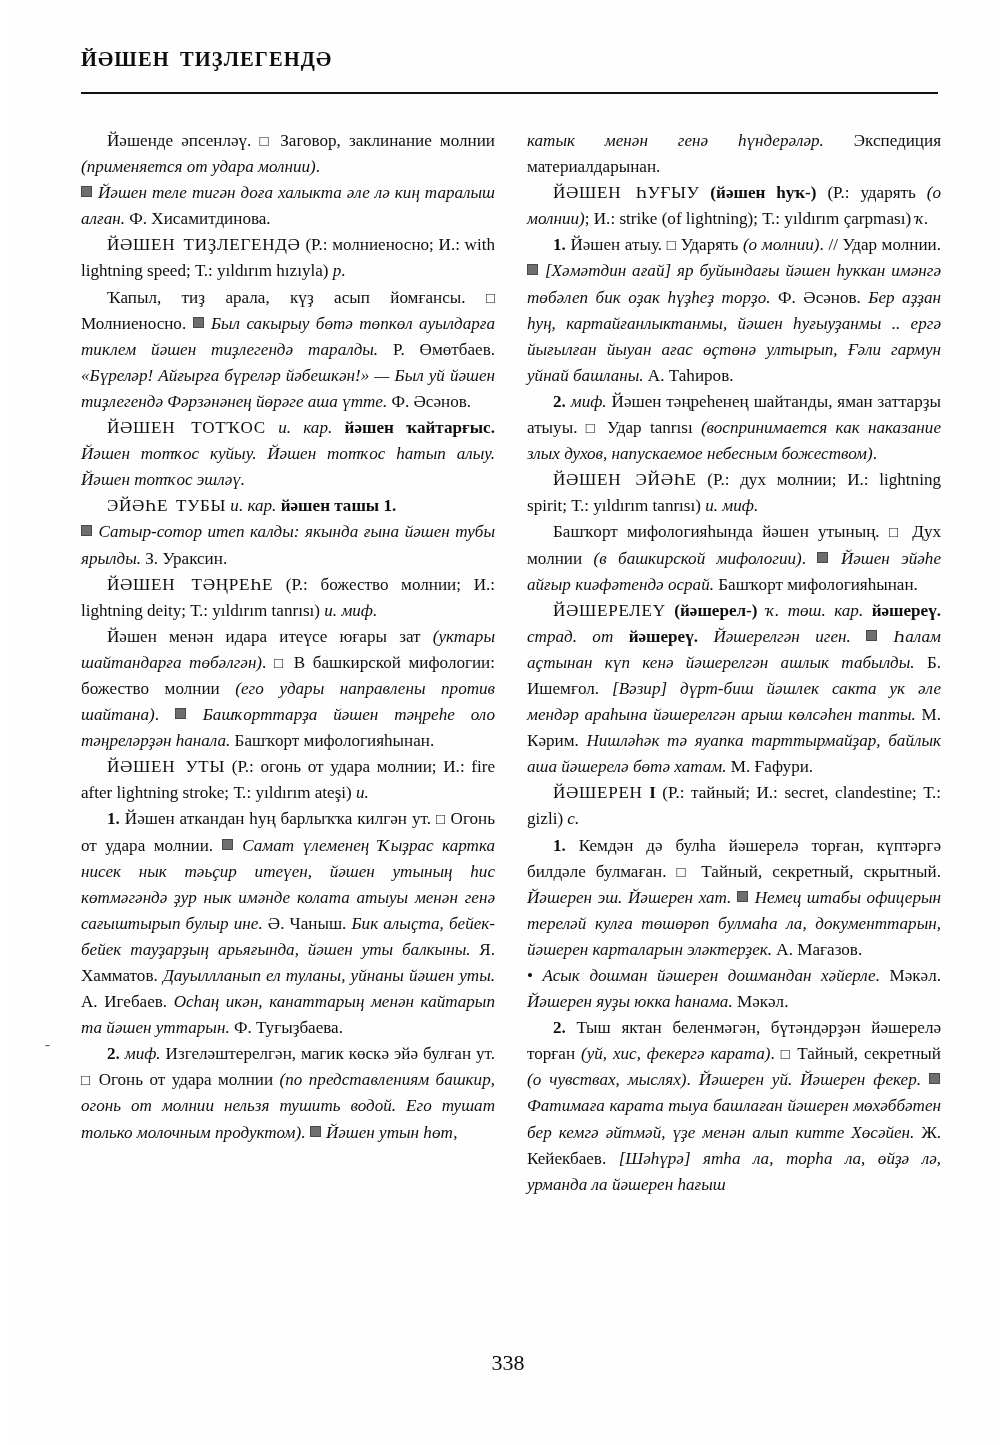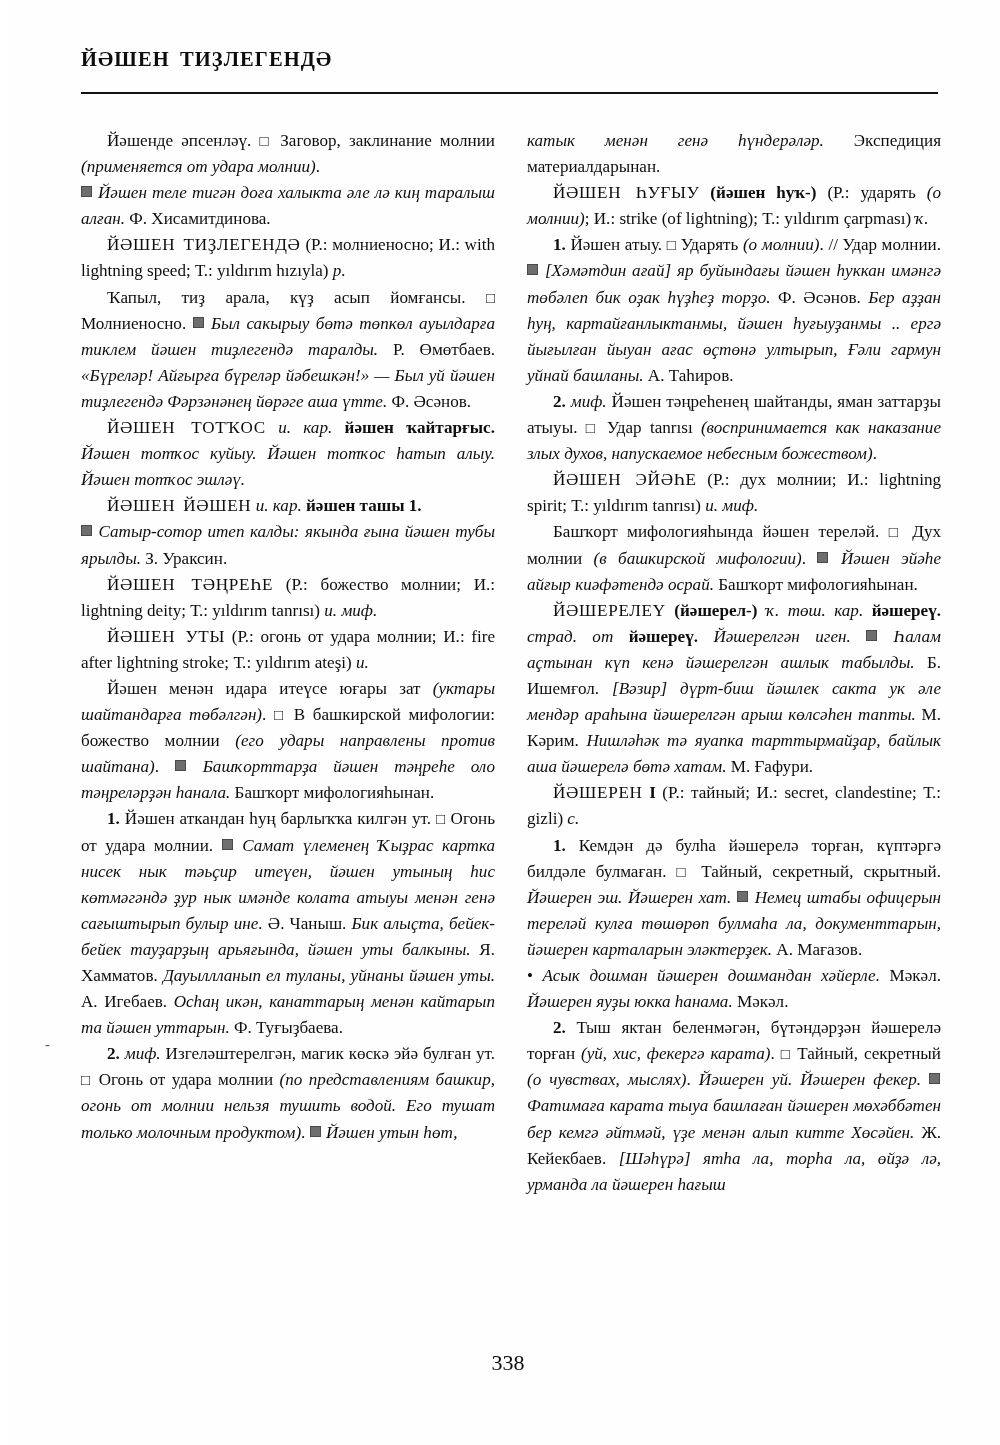--- a/index.html
+++ b/index.html
@@ -141,43 +141,43 @@
       </p>
 
       <p class="entry">
         <span class="hw">ЙӘШЕН ТОТҠОС</span>
         <i>и. кар.</i>
         <b class="inl">йәшен ҡайтарғыс.</b>
         <i>Йәшен тотҡос куйыу. Йәшен тотҡос һатып алыу. Йәшен тотҡос эшләү.</i>
       </p>
 
       <p class="entry">
-        <span class="hw">ЙӘШЕН ЙӘШЕН</span>
+        <span class="hw">ЭЙӘҺЕ ТУБЫ</span>
         <i>и. кар.</i>
         <b class="inl">йәшен ташы 1.</b>
         <br><span class="sq"></span><i> Сатыр-сотор итеп калды: якында ғына йәшен тубы ярылды.</i><span> З. Ураксин.</span>
       </p>
 
       <p class="entry">
         <span class="hw">ЙӘШЕН ТӘҢРЕҺЕ</span>
         <span>(Р.: божество молнии; И.: lightning deity; Т.: yıldırım tanrısı)</span>
         <i>и. миф.</i>
       </p>
 
       <p class="entry">
+        <span>Йәшен менән идара итеүсе юғары зат </span><i>(уктары шайтандарға төбәлгән)</i><span>. </span><span class="box"></span><span> В башкирской мифологии: божество молнии </span><i>(его удары направлены против шайтана)</i><span>. </span><span class="sq"></span><i> Башҡорттарҙа йәшен тәңреһе оло тәңреләрҙән һанала.</i><span> Башҡорт мифологияһынан.</span>
+      </p>
+
+      <p class="entry">
         <span class="hw">ЙӘШЕН УТЫ</span>
         <span>(Р.: огонь от удара молнии; И.: fire after lightning stroke; Т.: yıldırım ateşi)</span>
         <i>и.</i>
       </p>
 
       <p class="entry">
-        <span>Йәшен менән идара итеүсе юғары зат </span><i>(уктары шайтандарға төбәлгән)</i><span>. </span><span class="box"></span><span> В башкирской мифологии: божество молнии </span><i>(его удары направлены против шайтана)</i><span>. </span><span class="sq"></span><i> Башҡорттарҙа йәшен тәңреһе оло тәңреләрҙән һанала.</i><span> Башҡорт мифологияһынан.</span>
-      </p>
-
-      <p class="entry">
         <span class="num">1.</span>
         <span> Йәшен аткандан һуң барлыҡҡа килгән ут. </span><span class="box"></span><span> Огонь от удара молнии. </span><span class="sq"></span><i> Самат үлеменең Ҡыҙрас картка нисек нык тәьҫир итеүен, йәшен утының һис көтмәгәндә ҙур нык имәнде колата атыуы менән генә сағыштырып булыр ине.</i><span> Ә. Чаныш. </span><i>Бик алыҫта, бейек-бейек тауҙарҙың арьяғында, йәшен уты балкыны.</i><span> Я. Хамматов. </span><i>Дауыллланып ел туланы, уйнаны йәшен уты.</i><span> А. Игебаев. </span><i>Осһаң икән, канаттарың менән кайтарып та йәшен уттарын.</i><span> Ф. Туғыҙбаева.</span>
       </p>
 
       <p class="entry">
         <span class="num">2.</span>
         <i>миф.</i><span>&nbsp;</span><span>Изгеләштерелгән, магик көскә эйә булған ут. </span><span class="box"></span><span> Огонь от удара молнии </span><i>(по представлениям башкир, огонь от молнии нельзя тушить водой. Его тушат только молочным продуктом)</i><span>. </span><span class="sq"></span><i> Йәшен утын һөт,</i>
       </p>
 
     </div>
@@ -204,21 +204,21 @@
         <i>миф.</i><span>&nbsp;</span><span>Йәшен тәңреһенең шайтанды, яман заттарҙы атыуы. </span><span class="box"></span><span> Удар tanrısı </span><i>(воспринимается как наказание злых духов, напускаемое небесным божеством)</i><span>.</span>
       </p>
 
       <p class="entry">
         <span class="hw">ЙӘШЕН ЭЙӘҺЕ</span>
         <span>(Р.: дух молнии; И.: lightning spirit; Т.: yıldırım tanrısı)</span>
         <i>и. миф.</i>
       </p>
 
       <p class="entry">
-        <span>Башҡорт мифологияһында йәшен тереләй. </span><span class="box"></span><span> Дух молнии </span><i>(в башкирской мифологии)</i><span>. </span><span class="sq"></span><i> Йәшен эйәһе айғыр киәфәтендә осрай.</i><span> Башҡорт мифологияһынан.</span>
+        <span>Башҡорт мифологияһында йәшен утының. </span><span class="box"></span><span> Дух молнии </span><i>(в башкирской мифологии)</i><span>. </span><span class="sq"></span><i> Йәшен эйәһе айғыр киәфәтендә осрай.</i><span> Башҡорт мифологияһынан.</span>
       </p>
 
       <p class="entry">
         <span class="hw">ЙӘШЕРЕЛЕҮ</span>
         <b class="hwsm">(йәшерел-)</b>
         <i>ҡ. төш. кар.</i>
         <b class="inl">йәшереү.</b>
         <i>страд. от</i>
         <b class="inl">йәшереү.</b>
         <i>Йәшерелгән иген.</i> <span class="sq"></span><i> Һалам аҫтынан күп кенә йәшерелгән ашлык табылды.</i><span> Б. Ишемғол. </span><i>[Вәзир] дүрт-биш йәшлек сакта ук әле мендәр араһына йәшерелгән арыш көлсәһен тапты.</i><span> М. Кәрим. </span><i>Нишләһәк тә яуапка тарттырмайҙар, байлык аша йәшерелә бөтә хатам.</i><span> М. Ғафури.</span>

